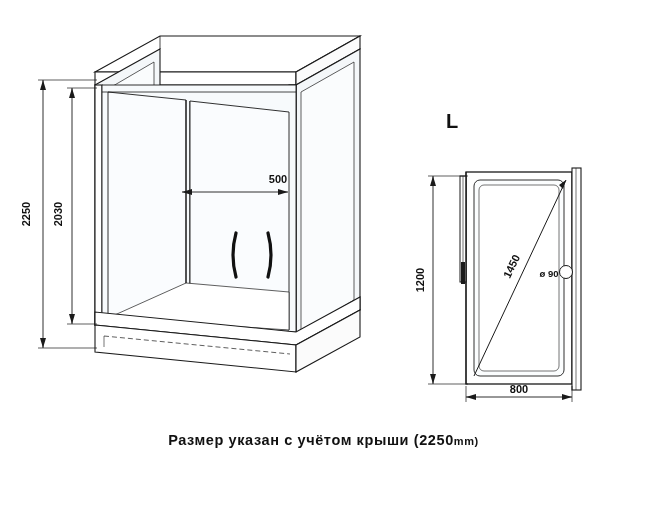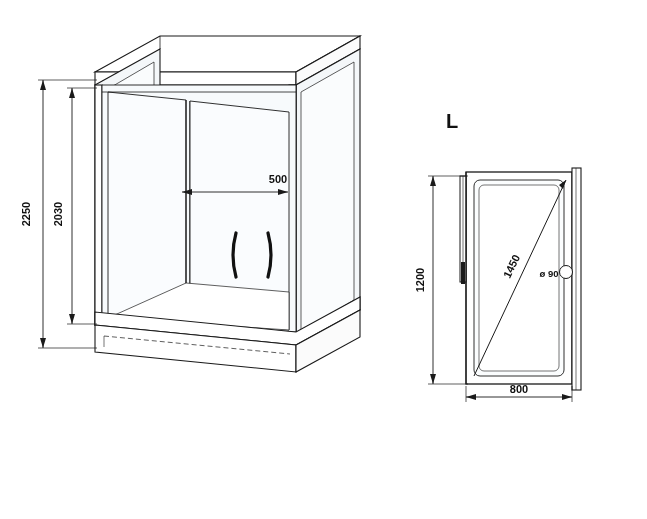--- a/index.html
+++ b/index.html
@@ -189,14 +189,17 @@
         <line x1="466" y1="397" x2="572" y2="397" stroke="#1a1a1a" stroke-width="0.9"></line>
         <polygon points="466,397 476,394 476,400" fill="#1a1a1a"></polygon>
         <polygon points="572,397 562,394 562,400" fill="#1a1a1a"></polygon>
         <line x1="466" y1="386" x2="466" y2="402" stroke="#1a1a1a" stroke-width="0.7"></line>
         <line x1="572" y1="386" x2="572" y2="402" stroke="#1a1a1a" stroke-width="0.7"></line>
         <text class="dimtext" x="519" y="393" text-anchor="middle">800</text>
       </g>
     </g>
   </svg>
 
+  <div class="caption">
+    <span>Размер указан с учётом крыши (2250</span><span class="unit">mm)</span>
+  </div>
 
 </div>
 
 </body></html>

